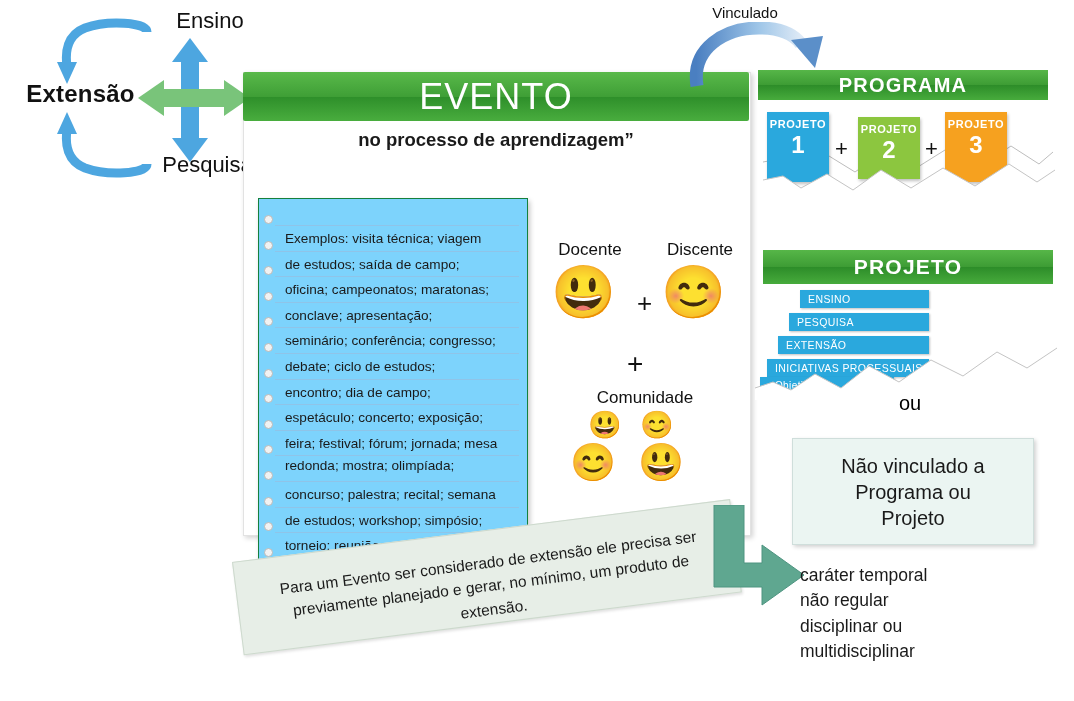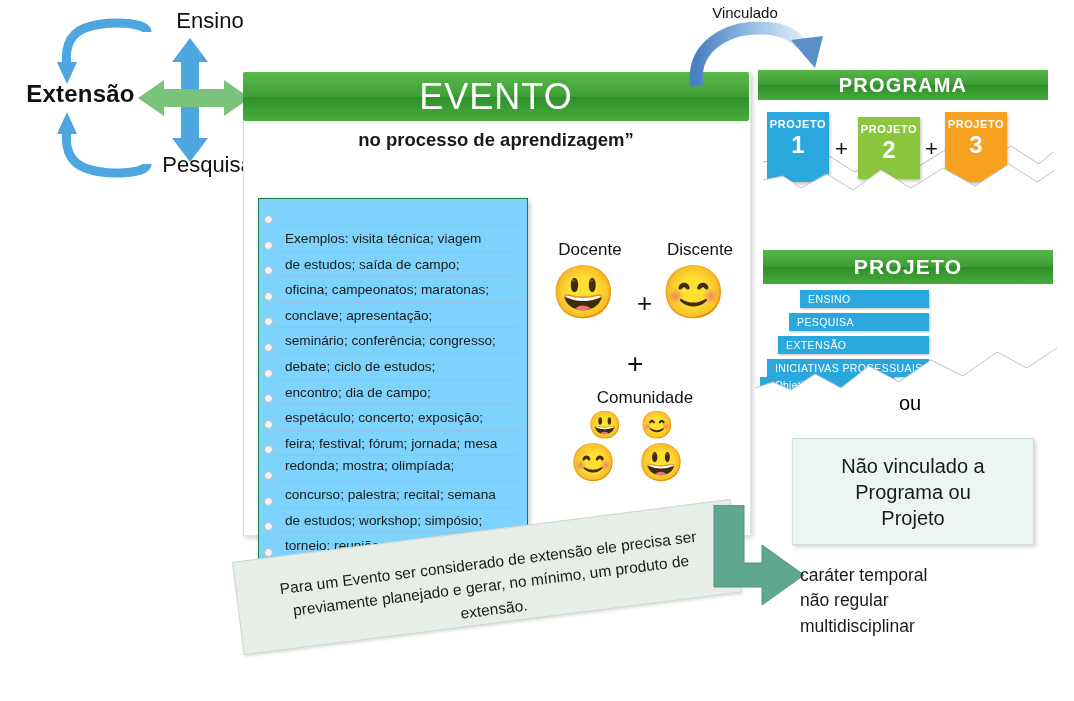--- a/index.html
+++ b/index.html
@@ -445,14 +445,15 @@
 
 <div class="abs" id="elbow-arrow">
   <svg width="110" height="130" viewBox="0 0 110 130">
     <path d="M14 0 L44 0 L44 58 L62 58 L62 40 L104 70 L62 100 L62 82 L14 82 Z" fill="#5fa790" stroke="#4f9480" stroke-width="1"></path>
   </svg>
 </div>
 
 <div class="abs" id="carater-notes">
   <div>caráter temporal</div>
   <div>não regular</div>
+  <div>disciplinar ou</div>
   <div>multidisciplinar</div>
 </div>
 
 </body></html>

